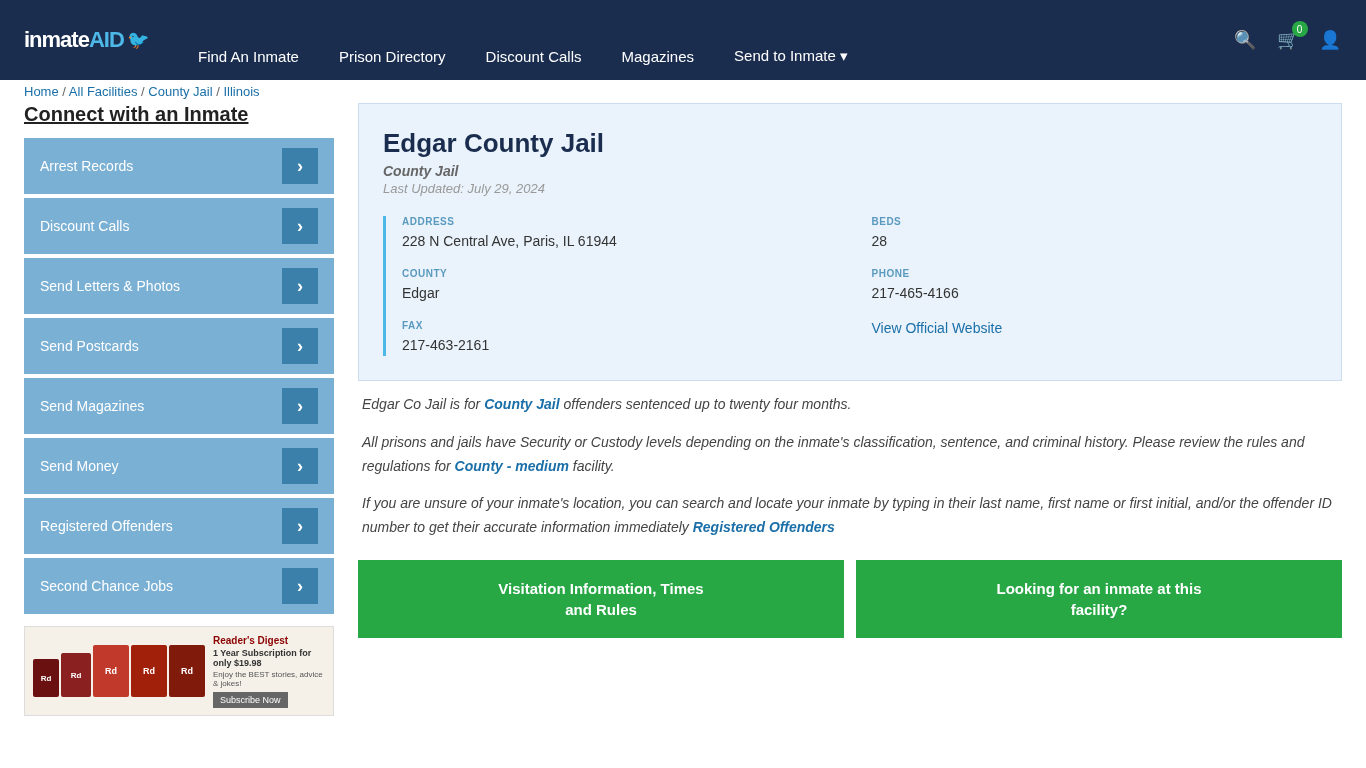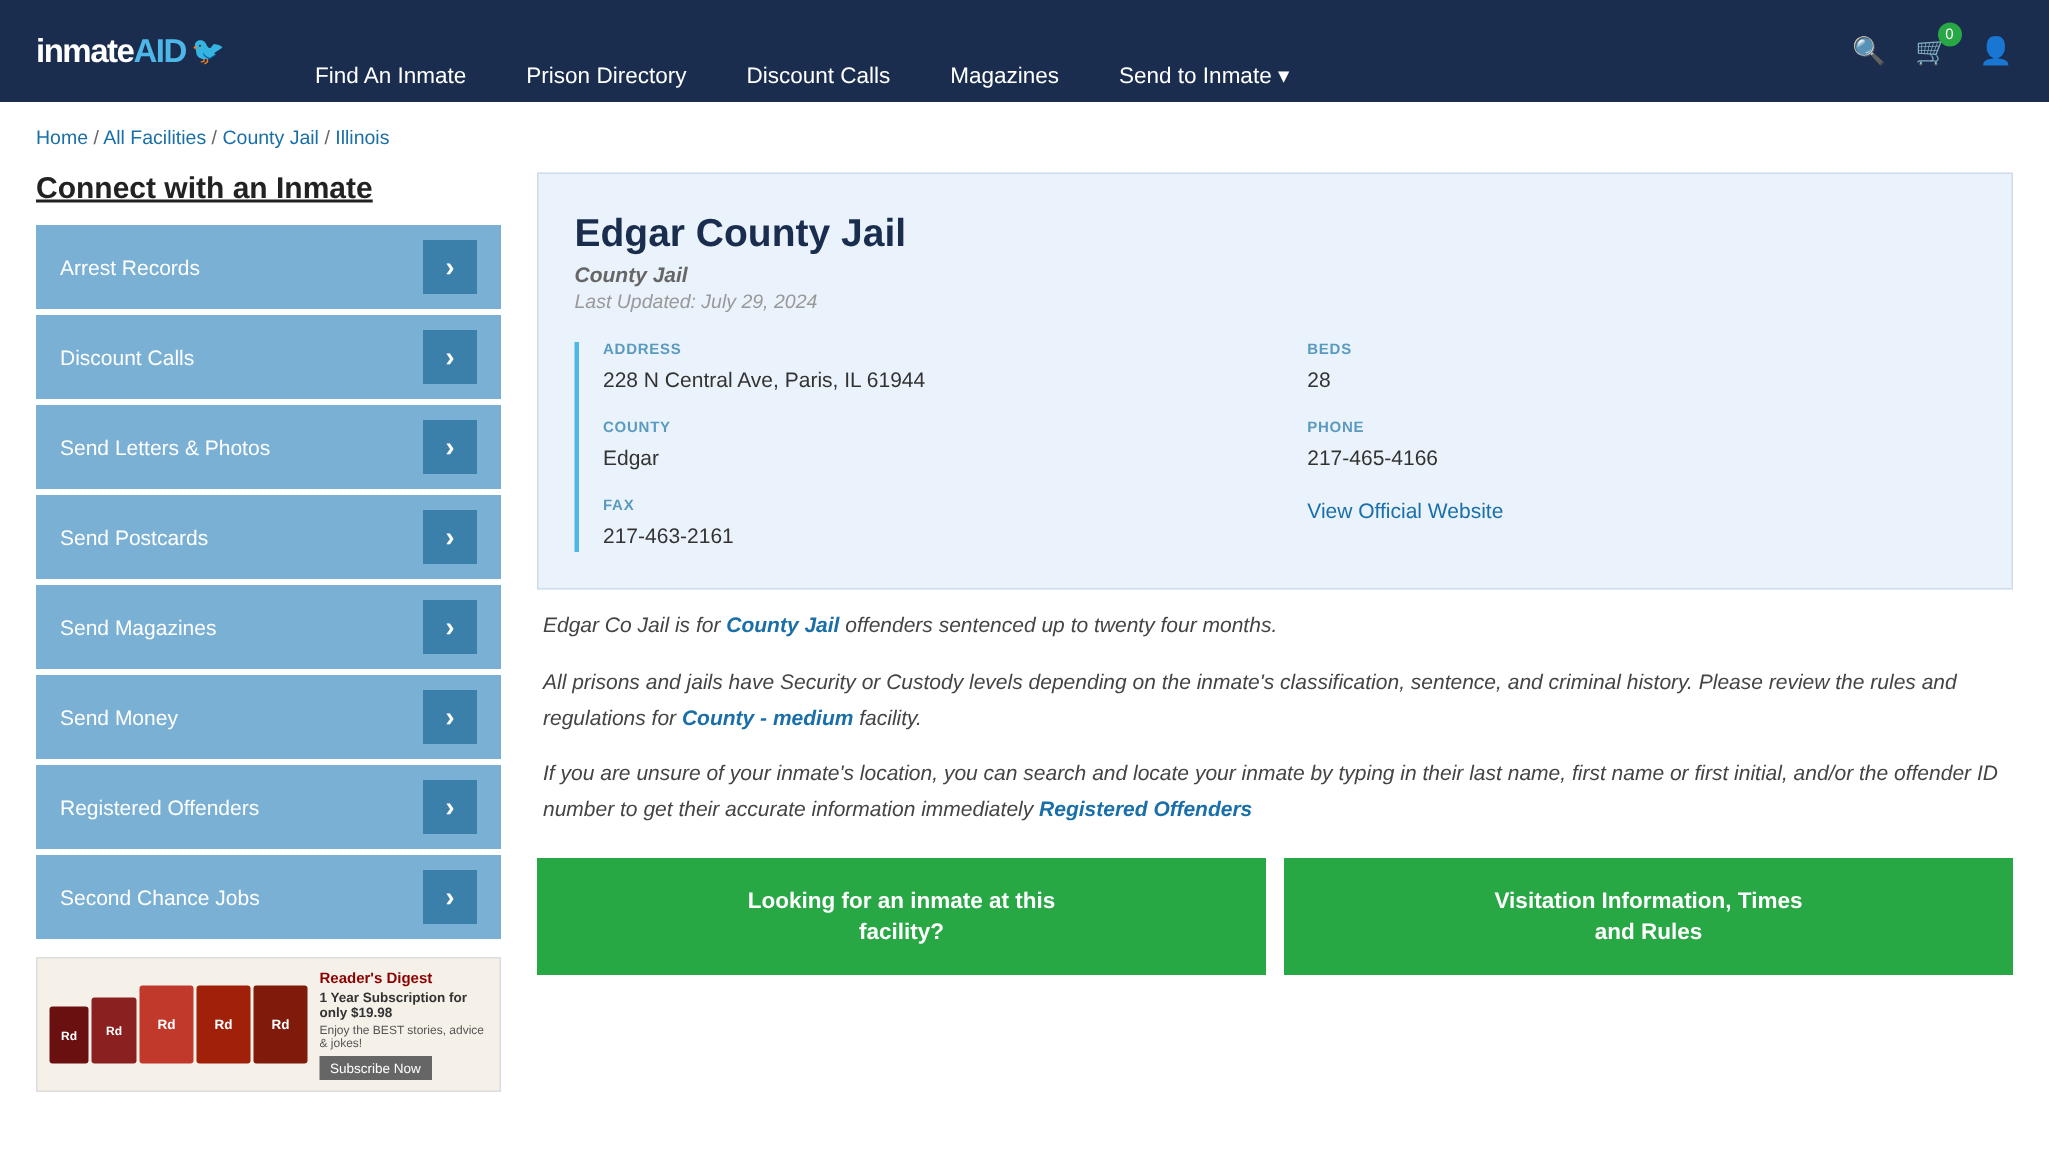--- a/index.html
+++ b/index.html
@@ -4,22 +4,22 @@
   <style>
     * { box-sizing: border-box; margin: 0; padding: 0; }
     body { font-family: Arial, sans-serif; font-size: 14px; color: #333; background: #fff; }
 
     
     .header {
       background: #1a2d4e;
       display: flex;
       align-items: center;
       padding: 0 24px;
-      height: 68px;
-      gap: 56px;
+      height: 80px;
+      gap: 44px;
       justify-content: flex-end;
     }
     .logo {
       display: flex;
       align-items: center;
       gap: 4px;
       min-width: 130px;
     }
     .logo-text {
       font-size: 22px;
@@ -72,21 +72,21 @@
       font-size: 10px;
       width: 16px;
       height: 16px;
       display: flex;
       align-items: center;
       justify-content: center;
     }
 
     
     .breadcrumb {
-      padding: 16px 24px;
+      padding: 4px 24px;
       font-size: 13px;
     }
     .breadcrumb a {
       color: #1a6fa8;
       text-decoration: none;
     }
     .breadcrumb span { color: #666; }
 
     
     .main-layout {
@@ -414,23 +414,23 @@
       <p>
         <span>All prisons and jails have Security or Custody levels depending on the inmate's classification, sentence, and criminal history. Please review the rules and regulations for </span><a class="desc-link" href="#">County - medium</a><span> facility.</span>
       </p>
       <p>
         <span>If you are unsure of your inmate's location, you can search and locate your inmate by typing in their last name, first name or first initial, and/or the offender ID number to get their accurate information immediately </span><a class="desc-link" href="#">Registered Offenders</a>
       </p>
     </div>
 
     <div class="action-buttons">
       <button class="action-btn">
+        <span>Visitation Information, Times</span><br>
+        <span>and Rules</span>
+      </button>
+      <button class="action-btn">
         <span>Looking for an inmate at this</span><br>
         <span>facility?</span>
       </button>
-      <button class="action-btn">
-        <span>Visitation Information, Times</span><br>
-        <span>and Rules</span>
-      </button>
     </div>
 
   </main>
 </div>
 
 </body></html>

